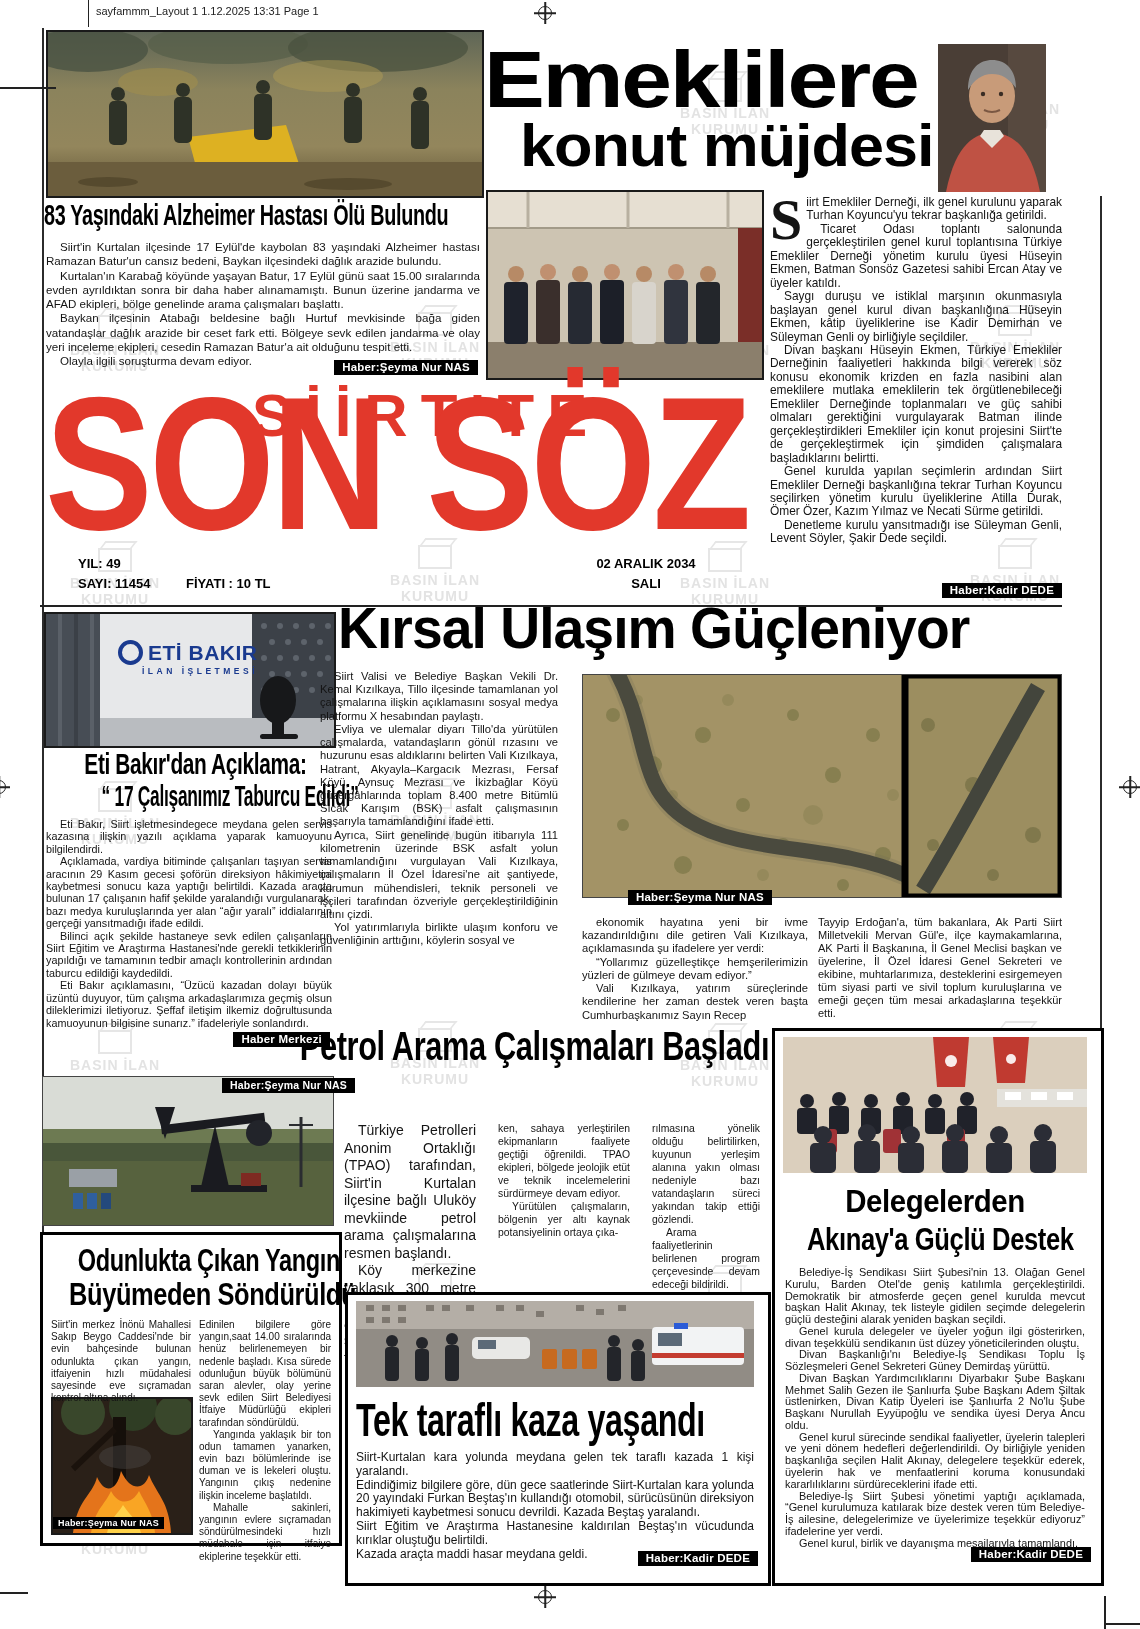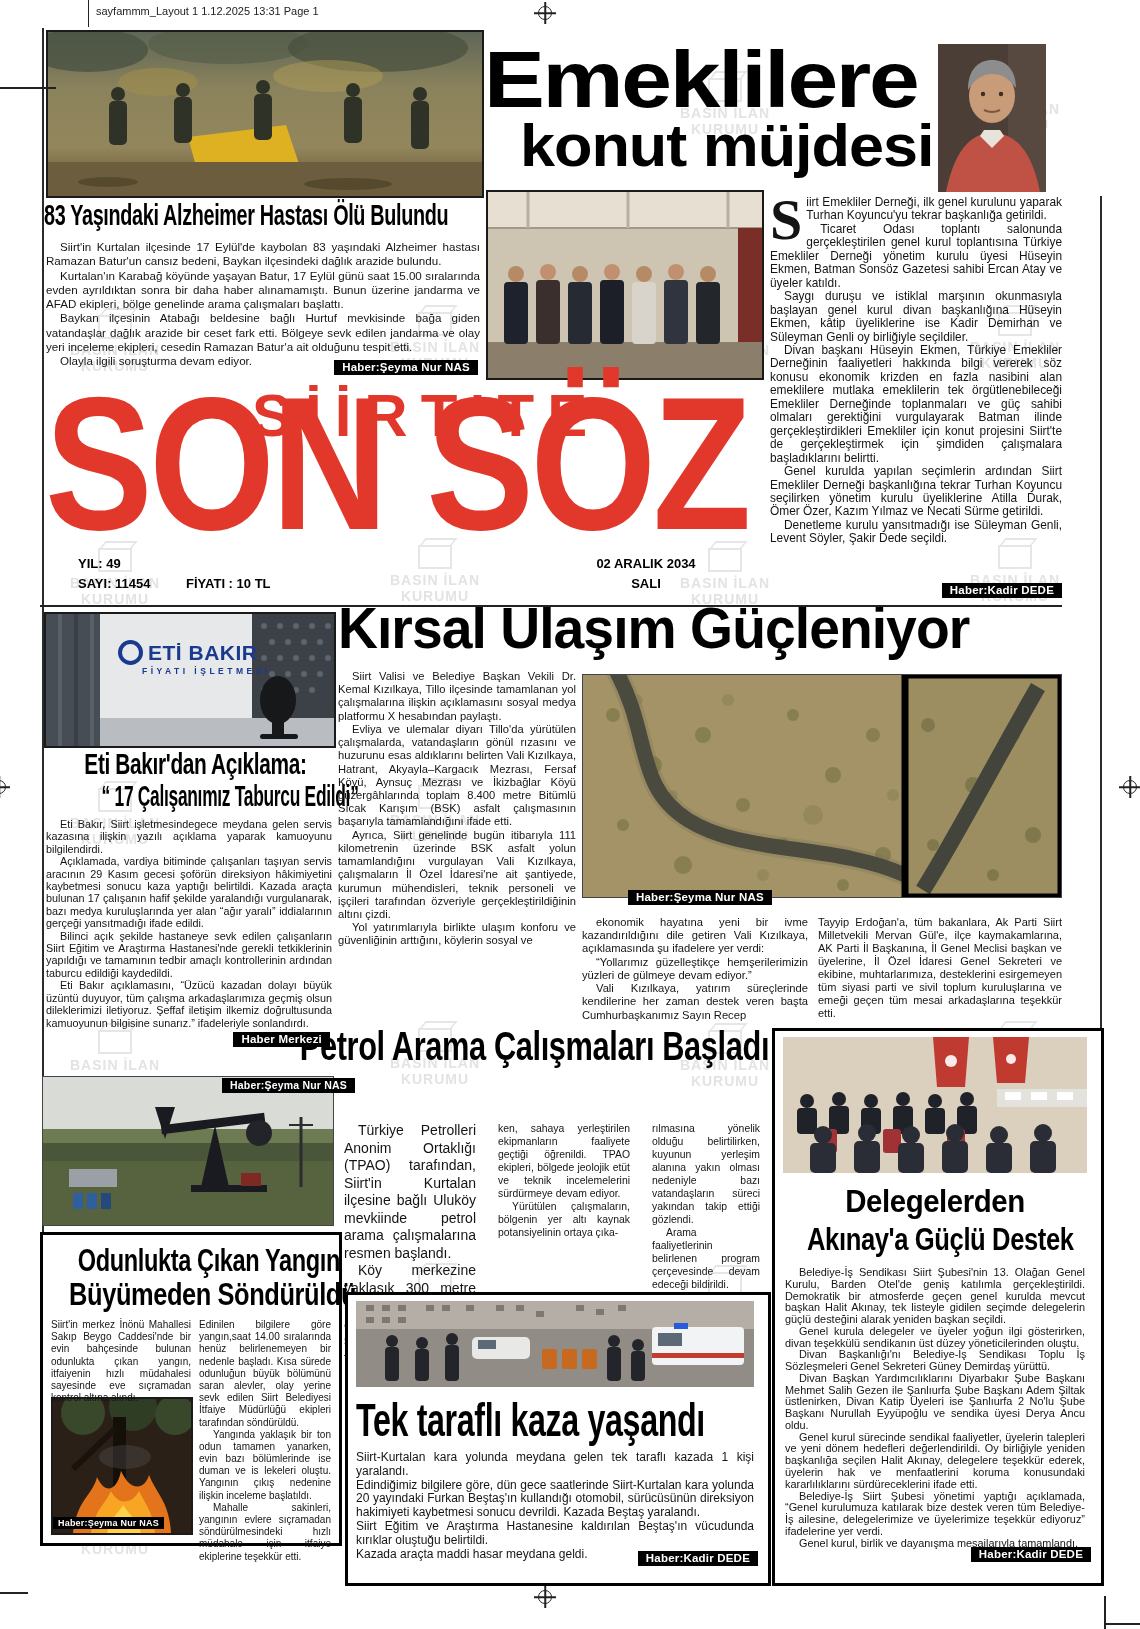--- a/index.html
+++ b/index.html
@@ -243,35 +243,35 @@
         <ellipse cx="232" cy="86" rx="18" ry="24"></ellipse>
         <rect x="226" y="106" width="12" height="18"></rect>
         <rect x="214" y="120" width="38" height="5" rx="2.5"></rect>
       </g>
     </svg>
     <div class="eti-logo" style="left:72px;top:26px;">
       <div class="row">
           <span class="eti-ring"></span>
           <span>ETİ BAKIR</span>
         </div>
-      <div class="eti-sub">FİYATI İŞLETMESİ</div>
+      <div class="eti-sub">İLAN İŞLETMESİ</div>
     </div>
   </div>
   <div class="hl" style="left:44px;top:750px;width:288px;text-align:center;font-size:29px;transform:scaleX(0.72);transform-origin:center 0;">Eti Bakır'dan Açıklama:</div>
   <div class="hl" style="left:44px;top:782px;width:288px;text-align:center;font-size:29px;transform:scaleX(0.60);transform-origin:center 0;">“ 17 Çalışanımız Taburcu Edildi”</div>
   <div class="art" style="left:46px;top:818px;width:286px;font-size:10.8px;line-height:1.15;">
     <p>Eti Bakır, Siirt işletmesindegece meydana gelen servis kazasına ilişkin yazılı açıklama yaparak kamuoyunu bilgilendirdi.</p>
     <p>Açıklamada, vardiya bitiminde çalışanları taşıyan servis aracının 29 Kasım gecesi şoförün direksiyon hâkimiyetini kaybetmesi sonucu kaza yaptığı belirtildi. Kazada araçta bulunan 17 çalışanın hafif şekilde yaralandığı vurgulanarak, bazı medya kuruluşlarında yer alan “ağır yaralı” iddialarının gerçeği yansıtmadığı ifade edildi.</p>
     <p>Bilinci açık şekilde hastaneye sevk edilen çalışanların Siirt Eğitim ve Araştırma Hastanesi'nde gerekli tetkiklerinin yapıldığı ve tamamının tedbir amaçlı kontrollerinin ardından taburcu edildiği kaydedildi.</p>
     <p>Eti Bakır açıklamasını, “Üzücü kazadan dolayı büyük üzüntü duyuyor, tüm çalışma arkadaşlarımıza geçmiş olsun dileklerimizi iletiyoruz. Şeffaf iletişim ilkemiz doğrultusunda kamuoyunun bilgisine sunarız.” ifadeleriyle sonlandırdı.</p>
   </div>
   <div class="badge" style="right:810px;top:1032px;">Haber Merkezi</div>
 
   <div class="hl" style="left:338px;top:600px;font-size:57px;letter-spacing:-1px;transform:scaleX(0.97);transform-origin:0 0;">Kırsal Ulaşım Güçleniyor</div>
-  <div class="art" style="left:338px;top:670px;width:238px;font-size:11.2px;line-height:1.18;">
+  <div class="art" style="left:320px;top:670px;width:238px;font-size:11.2px;line-height:1.18;">
     <p>Siirt Valisi ve Belediye Başkan Vekili Dr. Kemal Kızılkaya, Tillo ilçesinde tamamlanan yol çalışmalarına ilişkin açıklamasını sosyal medya platformu X hesabından paylaştı.</p>
     <p>Evliya ve ulemalar diyarı Tillo'da yürütülen çalışmalarda, vatandaşların gönül rızasını ve huzurunu esas aldıklarını belirten Vali Kızılkaya, Hatrant, Akyayla–Kargacık Mezrası, Fersaf Köyü, Aynsuç Mezrası ve İkizbağlar Köyü güzergâhlarında toplam 8.400 metre Bitümlü Sıcak Karışım (BSK) asfalt çalışmasının başarıyla tamamlandığını ifade etti.</p>
     <p>Ayrıca, Siirt genelinde bugün itibarıyla 111 kilometrenin üzerinde BSK asfalt yolun tamamlandığını vurgulayan Vali Kızılkaya, çalışmaların İl Özel İdaresi'ne ait şantiyede, kurumun mühendisleri, teknik personeli ve işçileri tarafından özveriyle gerçekleştirildiğinin altını çizdi.</p>
     <p>Yol yatırımlarıyla birlikte ulaşım konforu ve güvenliğinin arttığını, köylerin sosyal ve</p>
   </div>
   <div class="photo" style="left:582px;top:674px;width:478px;height:222px;border:1px solid #444;">
     <svg width="478" height="222" viewBox="0 0 478 222">
       <rect width="478" height="222" fill="#a39366"></rect>
       <g fill="#7c7747" opacity=".7">
         <circle cx="30" cy="40" r="7"></circle>

